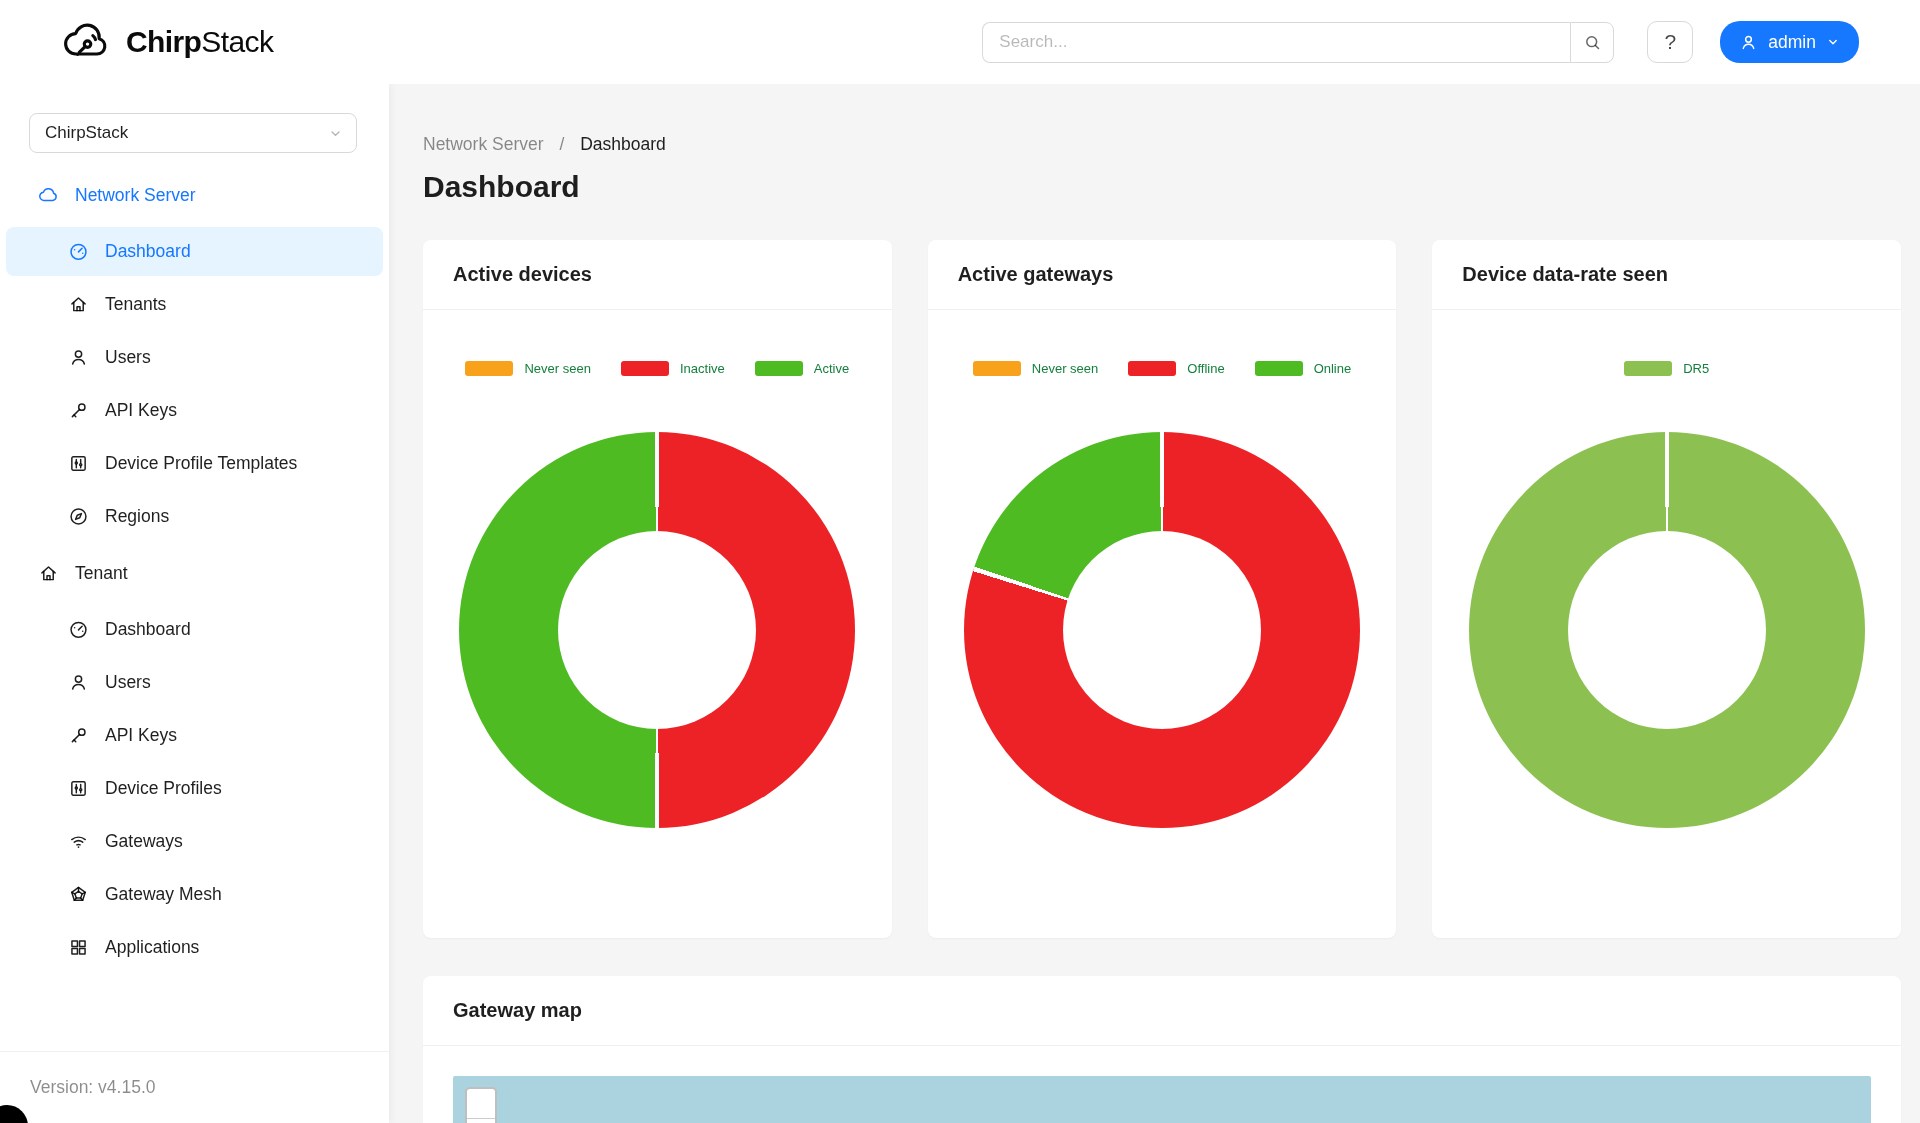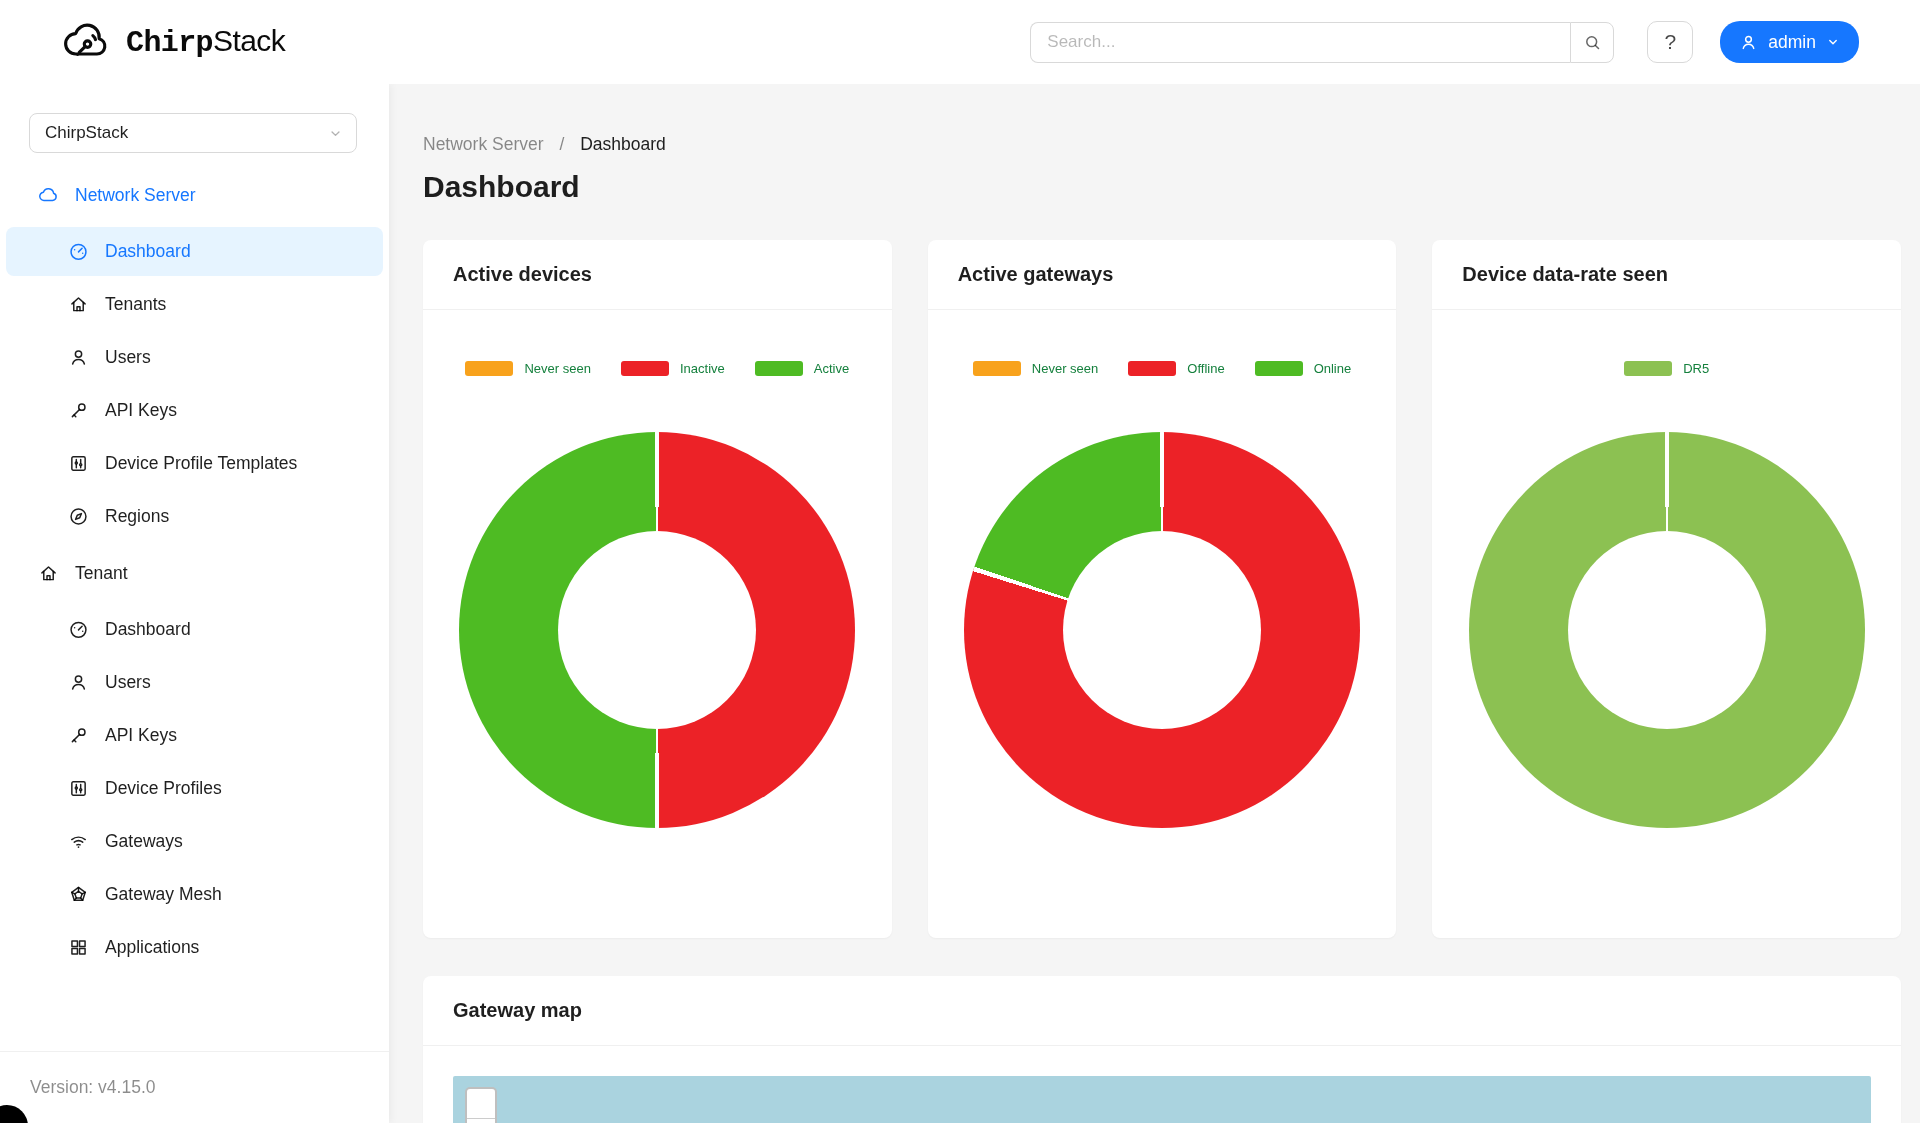--- a/index.html
+++ b/index.html
@@ -13,24 +13,24 @@
 
   
   .topbar {
     position:absolute; top:0; left:0; width:100%; height:84px;
     background:#fff; display:flex; align-items:center; justify-content:space-between;
     padding:0 61px 0 60px; z-index:6;
   }
   .brand { display:flex; align-items:center; gap:12px; }
   .brand svg { width:54px; height:44px; }
   .brand-text { font-size:30px; letter-spacing:-.6px; color:#0b0b0b; }
-  .brand-bold { font-weight:800;font-family:Liberation Mono, monospace; }
+  .brand-bold { font-weight:800; }
   .brand-light { font-weight:400; }
   .topbar-right { display:flex; align-items:center; }
-  .search-group { display:flex; width:584px; height:41px; }
+  .search-group { display:flex; width:632px; height:41px; }
   .search-input {
     flex:1; border:1px solid #d9d9d9; border-right:none; border-radius:8px 0 0 8px;
     padding:0 16px; font-size:17px; outline:none; color:rgba(0,0,0,.88);
     font-family:"Liberation Sans",sans-serif; background:#fff;
   }
   .search-input::placeholder { color:rgba(0,0,0,.28); }
   .search-btn {
     width:44px; border:1px solid #d9d9d9; border-radius:0 8px 8px 0; background:#fff;
     display:flex; align-items:center; justify-content:center; cursor:pointer; color:rgba(0,0,0,.6);
   }

